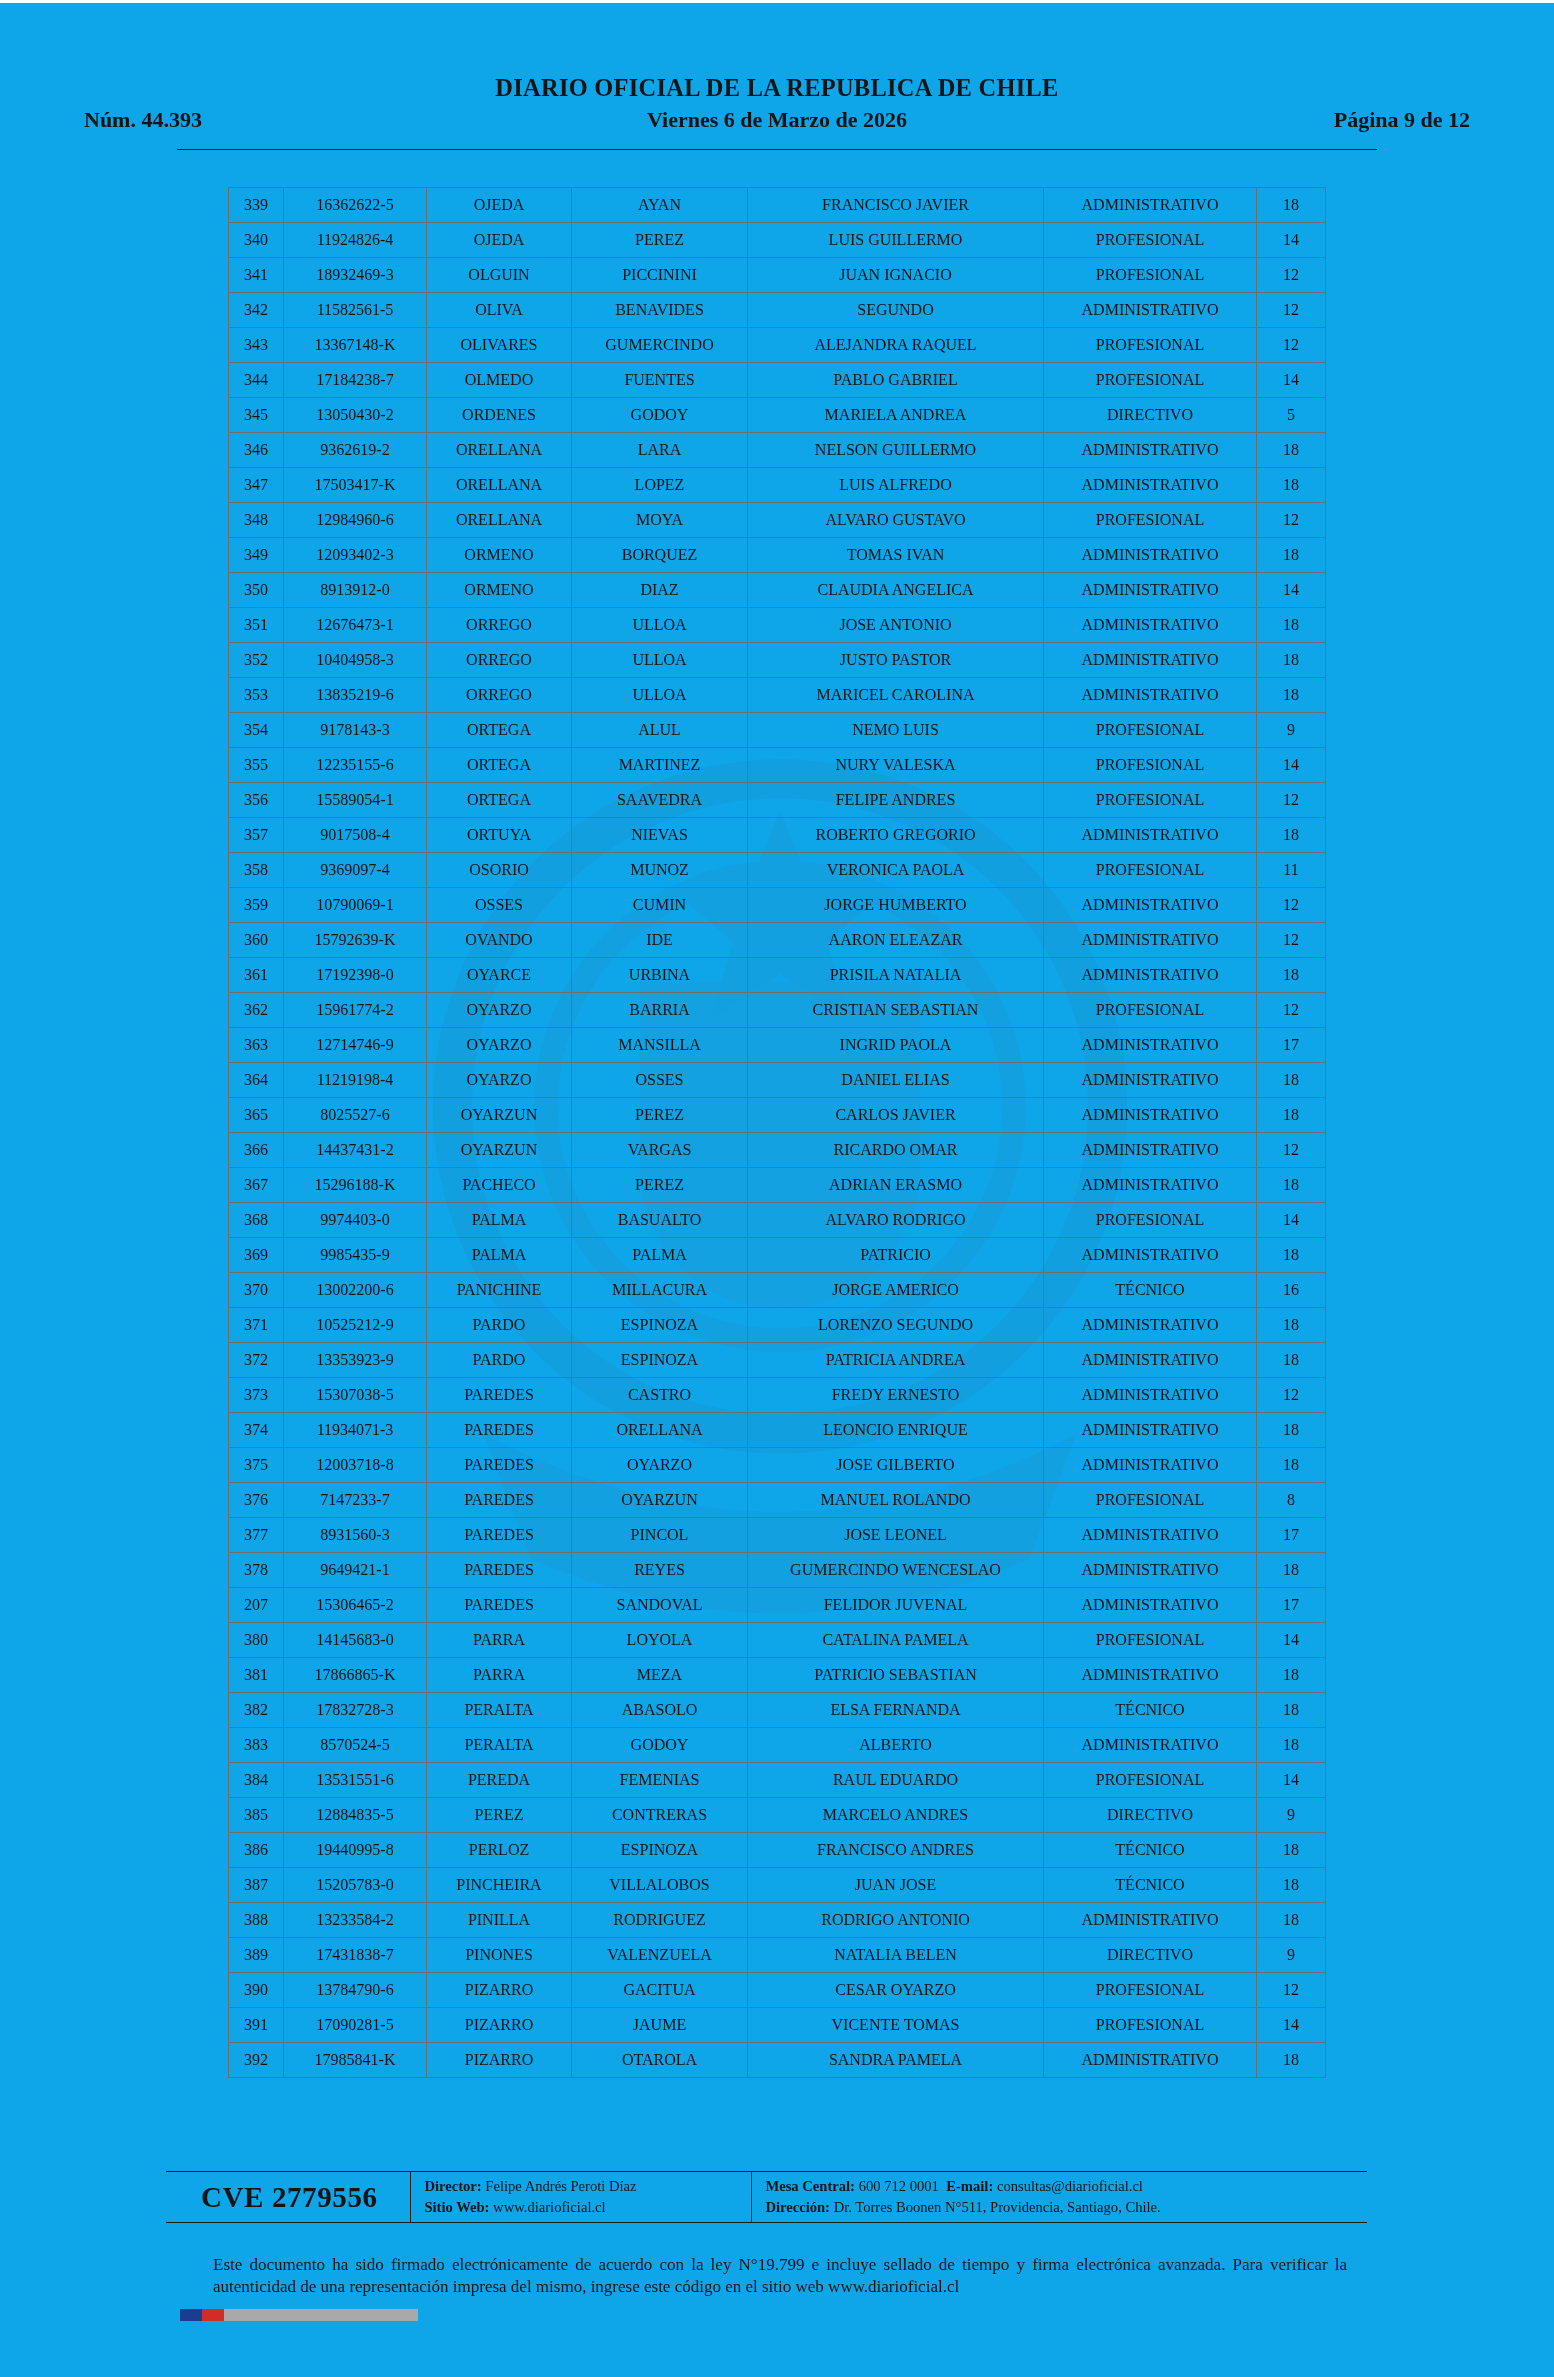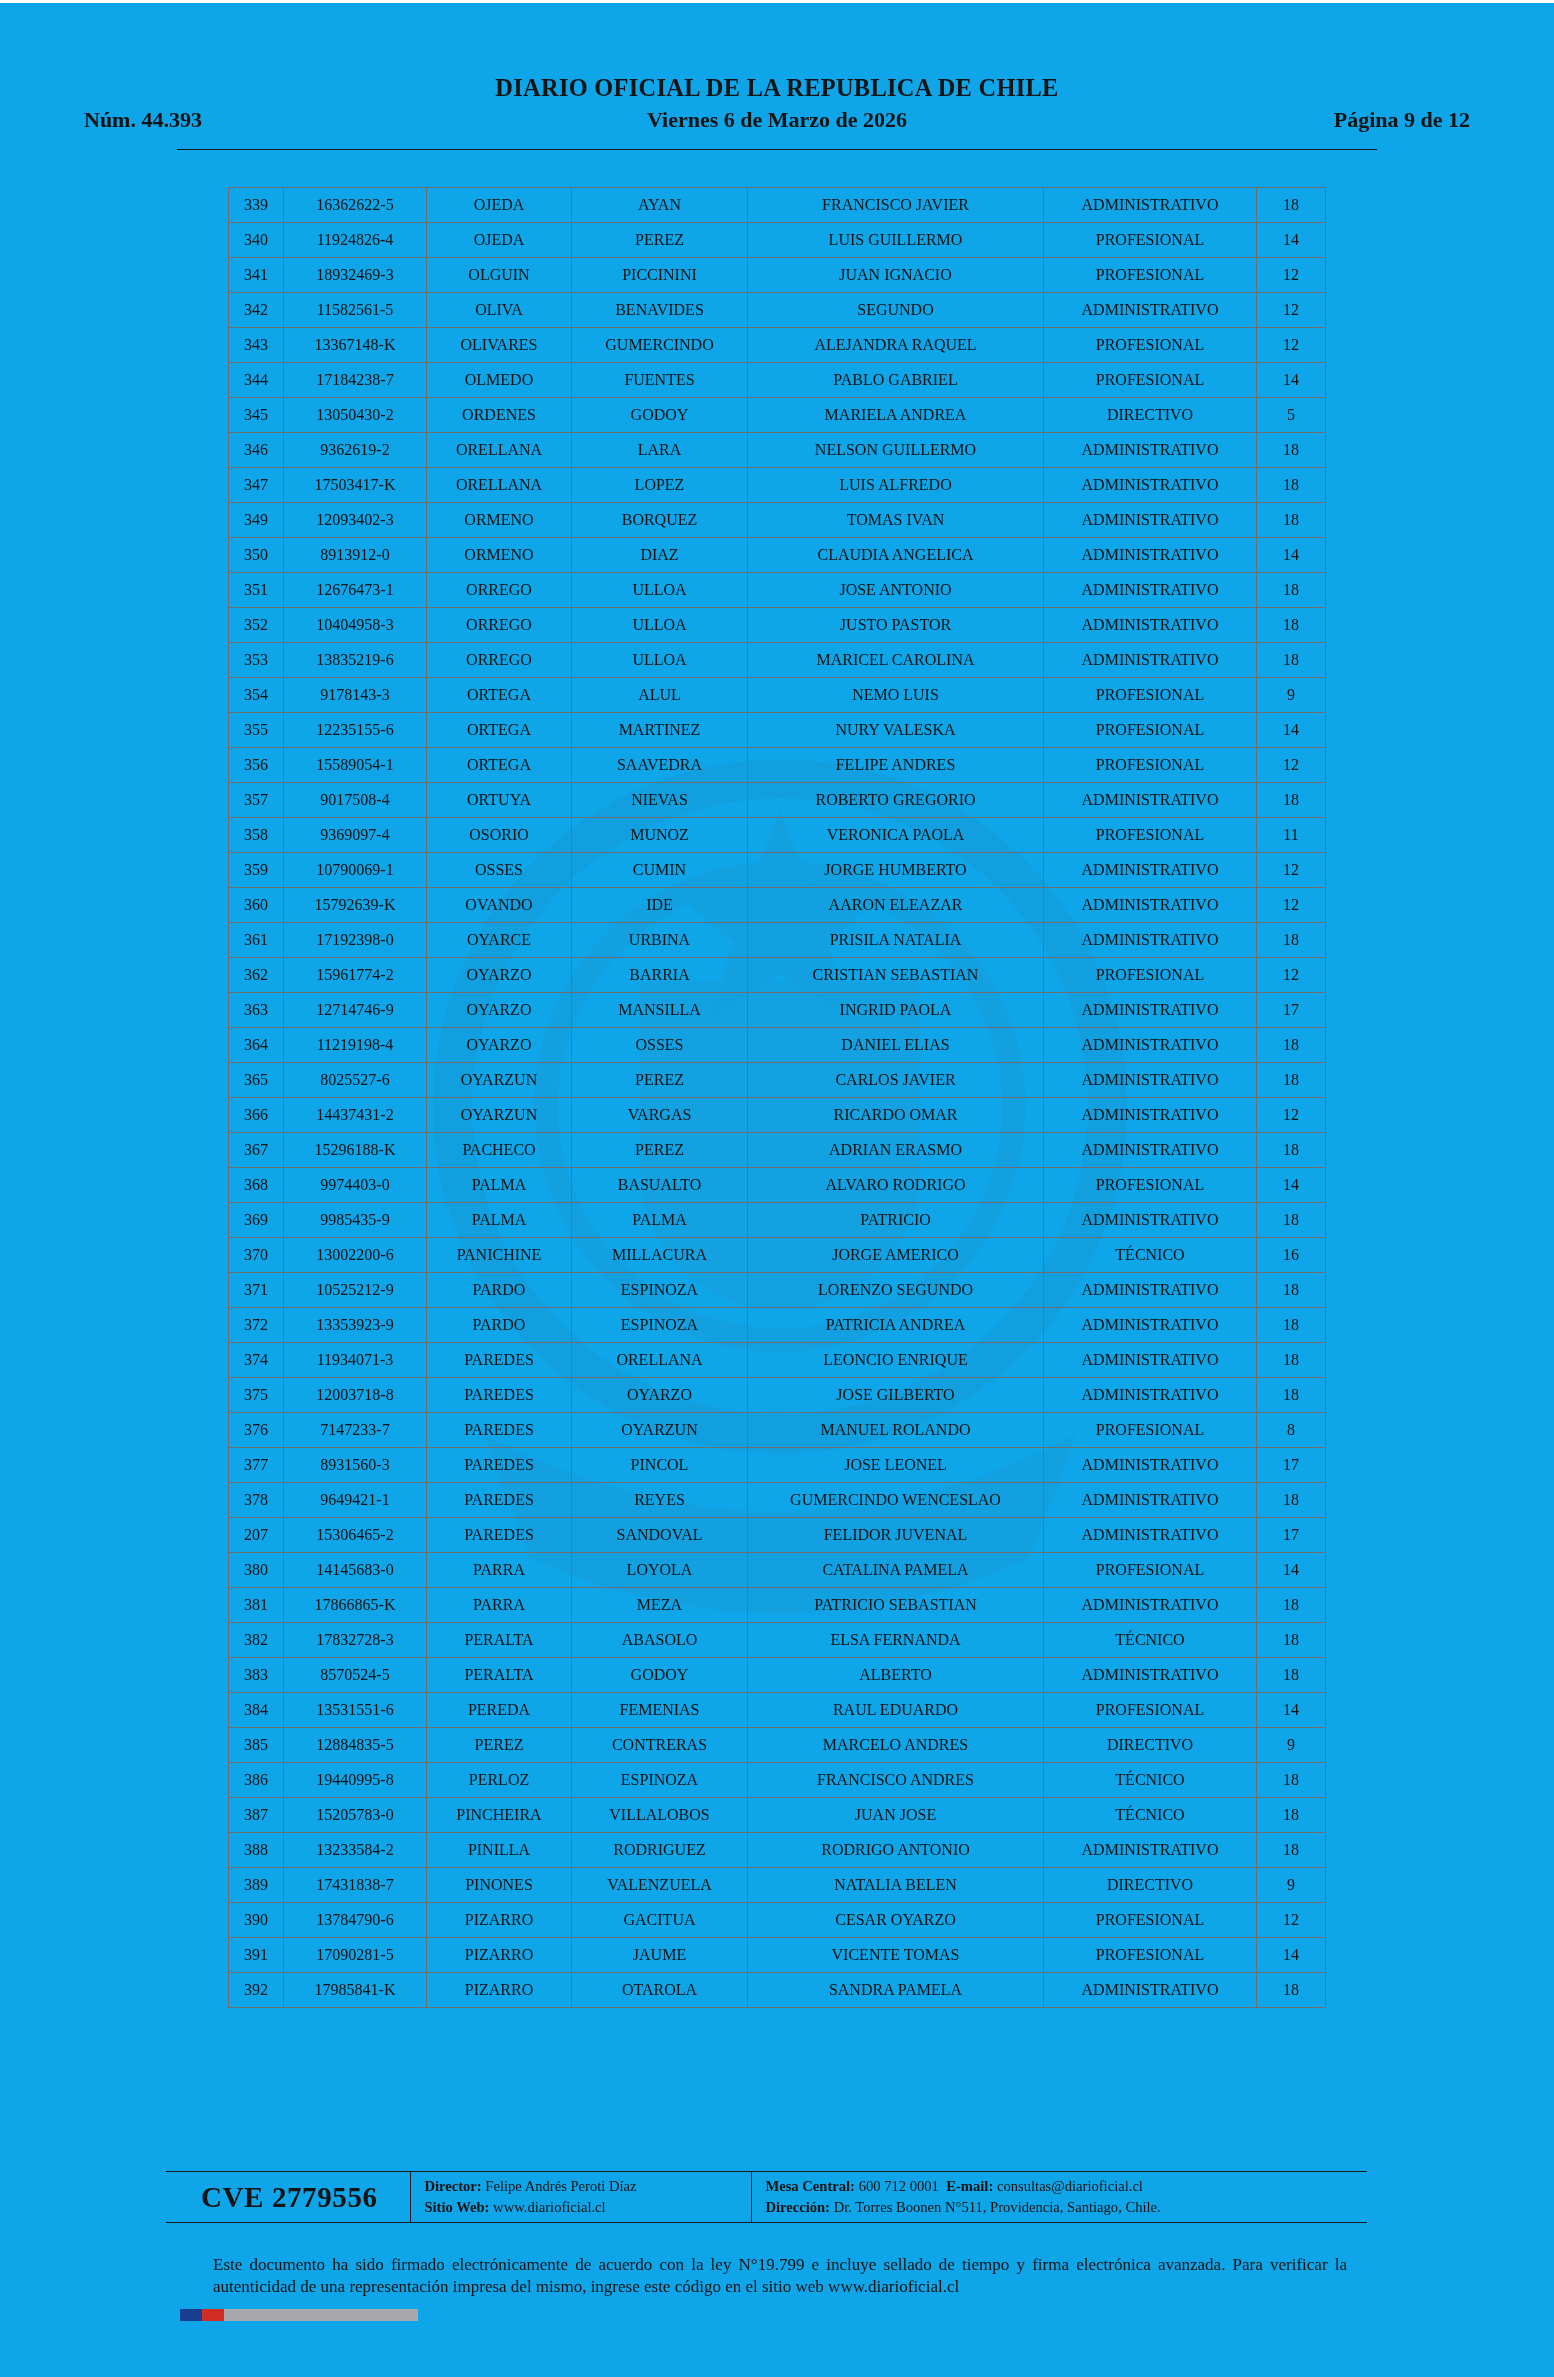--- a/index.html
+++ b/index.html
@@ -229,20 +229,29 @@
         <tr>
           <td>347</td>
           <td>17503417-K</td>
           <td>ORELLANA</td>
           <td>LOPEZ</td>
           <td>LUIS ALFREDO</td>
           <td>ADMINISTRATIVO</td>
           <td>18</td>
         </tr>
         <tr>
+          <td>348</td>
+          <td>12984960-6</td>
+          <td>ORELLANA</td>
+          <td>MOYA</td>
+          <td>ALVARO GUSTAVO</td>
+          <td>PROFESIONAL</td>
+          <td>12</td>
+        </tr>
+        <tr>
           <td>349</td>
           <td>12093402-3</td>
           <td>ORMENO</td>
           <td>BORQUEZ</td>
           <td>TOMAS IVAN</td>
           <td>ADMINISTRATIVO</td>
           <td>18</td>
         </tr>
         <tr>
           <td>350</td>
@@ -443,20 +452,29 @@
           <td>18</td>
         </tr>
         <tr>
           <td>372</td>
           <td>13353923-9</td>
           <td>PARDO</td>
           <td>ESPINOZA</td>
           <td>PATRICIA ANDREA</td>
           <td>ADMINISTRATIVO</td>
           <td>18</td>
+        </tr>
+        <tr>
+          <td>373</td>
+          <td>15307038-5</td>
+          <td>PAREDES</td>
+          <td>CASTRO</td>
+          <td>FREDY ERNESTO</td>
+          <td>ADMINISTRATIVO</td>
+          <td>12</td>
         </tr>
         <tr>
           <td>374</td>
           <td>11934071-3</td>
           <td>PAREDES</td>
           <td>ORELLANA</td>
           <td>LEONCIO ENRIQUE</td>
           <td>ADMINISTRATIVO</td>
           <td>18</td>
         </tr>

